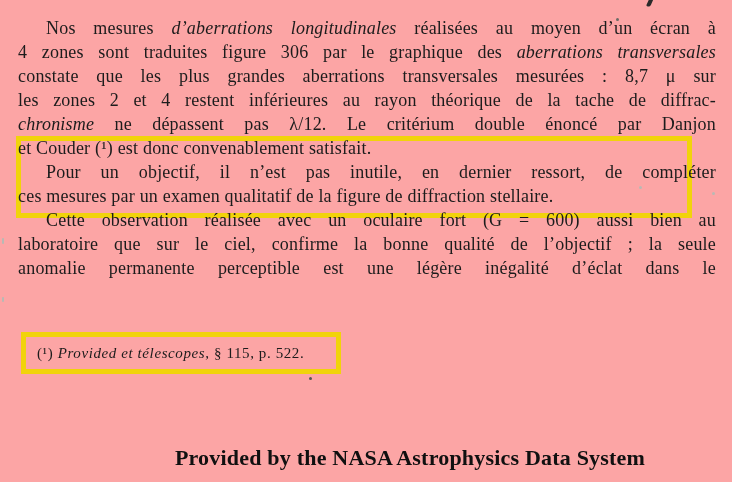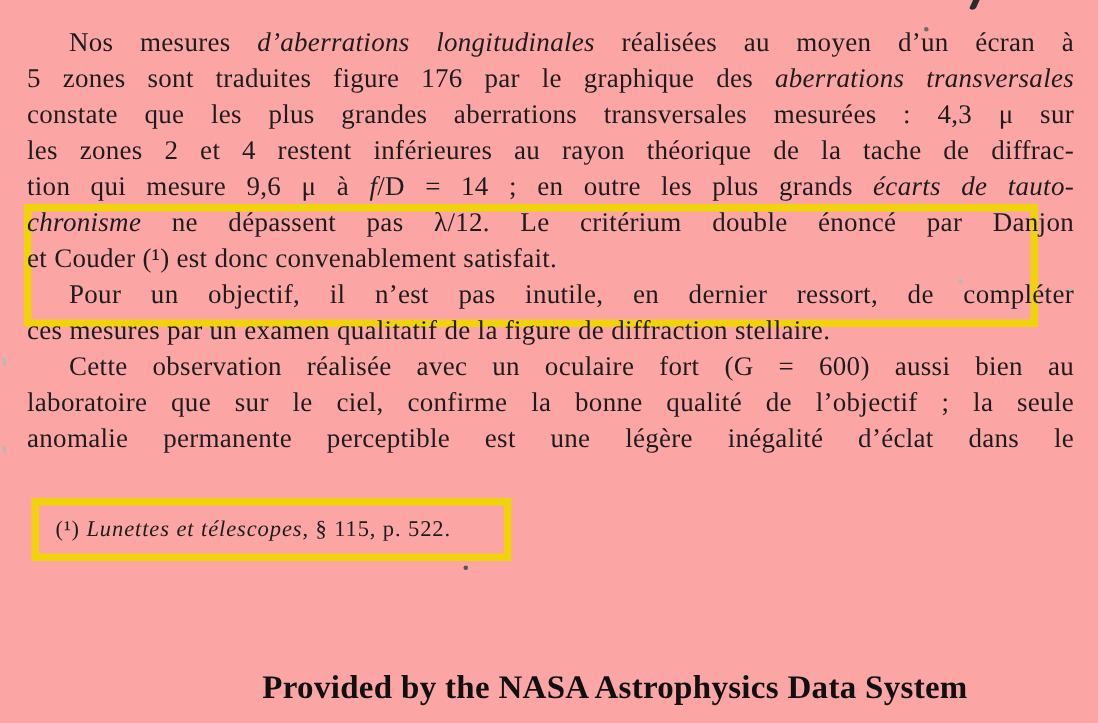--- a/index.html
+++ b/index.html
@@ -99,30 +99,29 @@
   <div class="speck s3"></div>
   <div class="speck s4"></div>
   <div class="speck s5"></div>
   <div class="speck s6"></div>
 
   <div class="hl-box" id="box-main"></div>
   <div class="hl-box" id="box-footnote"></div>
 
   <div class="textblock">
       <div class="line indent justify"><span>Nos mesures </span><span class="it">d’aberrations longitudinales</span><span> réalisées au moyen d’un écran à</span></div>
-      <div class="line justify"><span>5 zones sont traduites figure 176 par le graphique des </span><span class="it">aberrations transversales</span></div>
-      <div class="line justify"><span>constate que les plus grandes aberrations transversales mesurées : 4,3 μ sur</span></div>
+      <div class="line justify"><span>4 zones sont traduites figure 306 par le graphique des </span><span class="it">aberrations transversales</span></div>
+      <div class="line justify"><span>constate que les plus grandes aberrations transversales mesurées : 8,7 μ sur</span></div>
       <div class="line justify"><span>les zones 2 et 4 restent inférieures au rayon théorique de la tache de diffrac-</span></div>
-      <div class="line justify"><span>tion qui mesure 9,6 μ à </span><span class="it">f</span><span>/D = 14 ; en outre les plus grands </span><span class="it">écarts de tauto-</span></div>
       <div class="line justify"><span class="it">chronisme</span><span> ne dépassent pas λ/12. Le critérium double énoncé par Danjon</span></div>
       <div class="line"><span>et Couder (¹) est donc convenablement satisfait.</span></div>
       <div class="line indent justify"><span>Pour un objectif, il n’est pas inutile, en dernier ressort, de compléter</span></div>
       <div class="line"><span>ces mesures par un examen qualitatif de la figure de diffraction stellaire.</span></div>
       <div class="line indent justify"><span>Cette observation réalisée avec un oculaire fort (G = 600) aussi bien au</span></div>
       <div class="line justify"><span>laboratoire que sur le ciel, confirme la bonne qualité de l’objectif ; la seule</span></div>
       <div class="line justify"><span>anomalie permanente perceptible est une légère inégalité d’éclat dans le</span></div>
     </div>
 
-  <div class="footnote"><span>(¹) </span><span class="it">Lunettes et télescopes</span><span>, § 115, p. 522.</span></div>
+  <div class="footnote"><span>(¹) </span><span class="it">Provided et télescopes</span><span>, § 115, p. 522.</span></div>
 
   <div class="footer">Provided by the NASA Astrophysics Data System</div>
 
 </div>
 
 </body></html>

